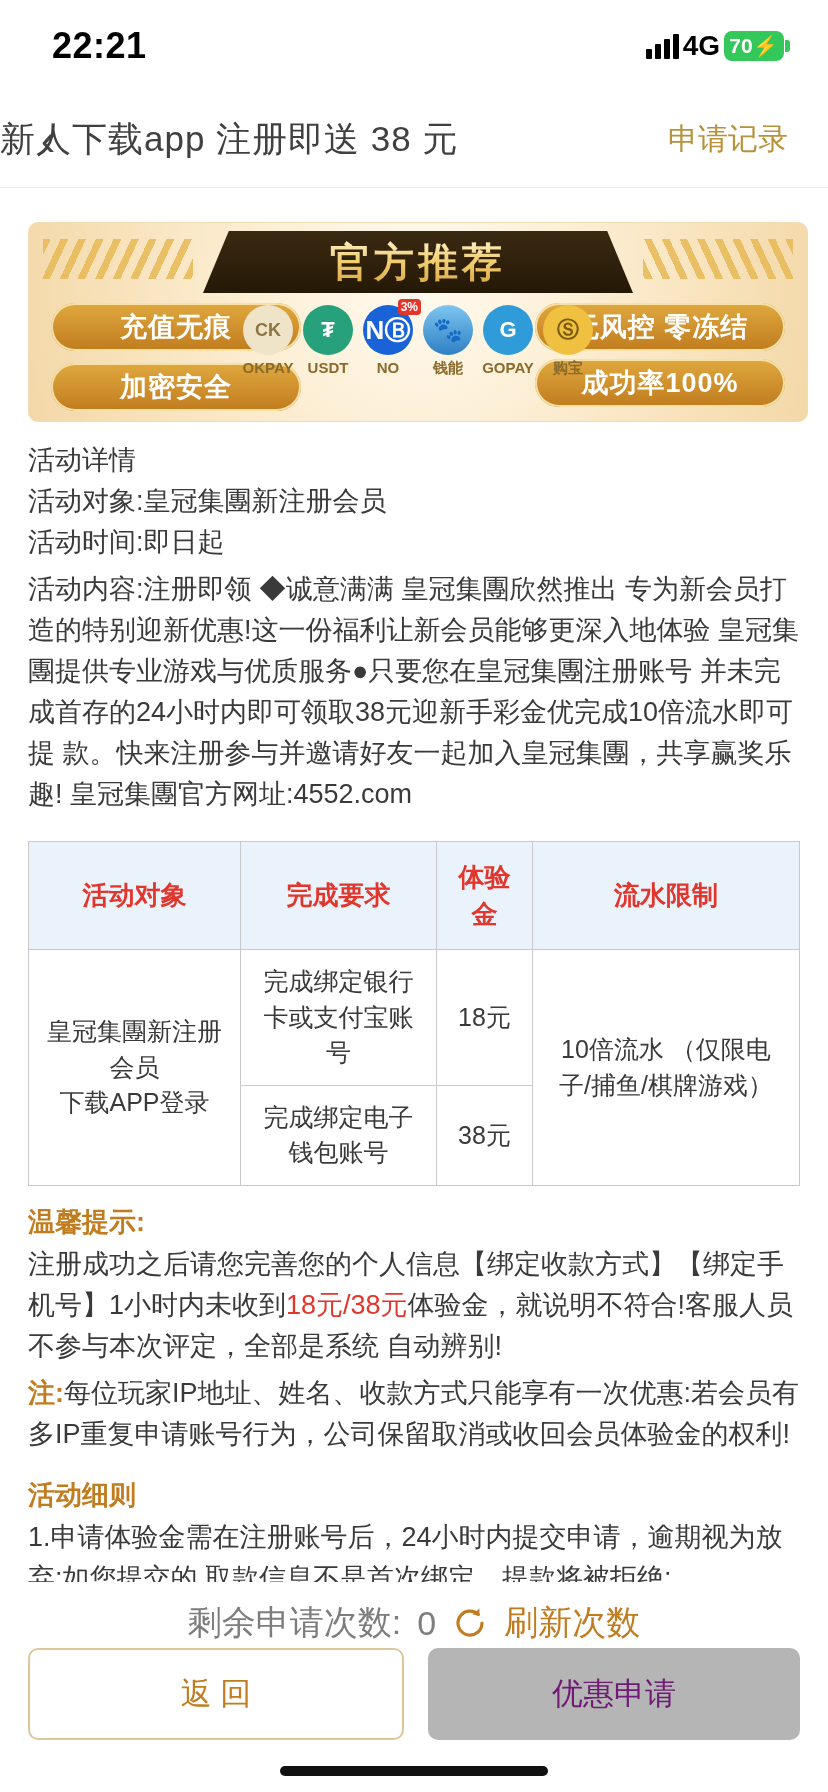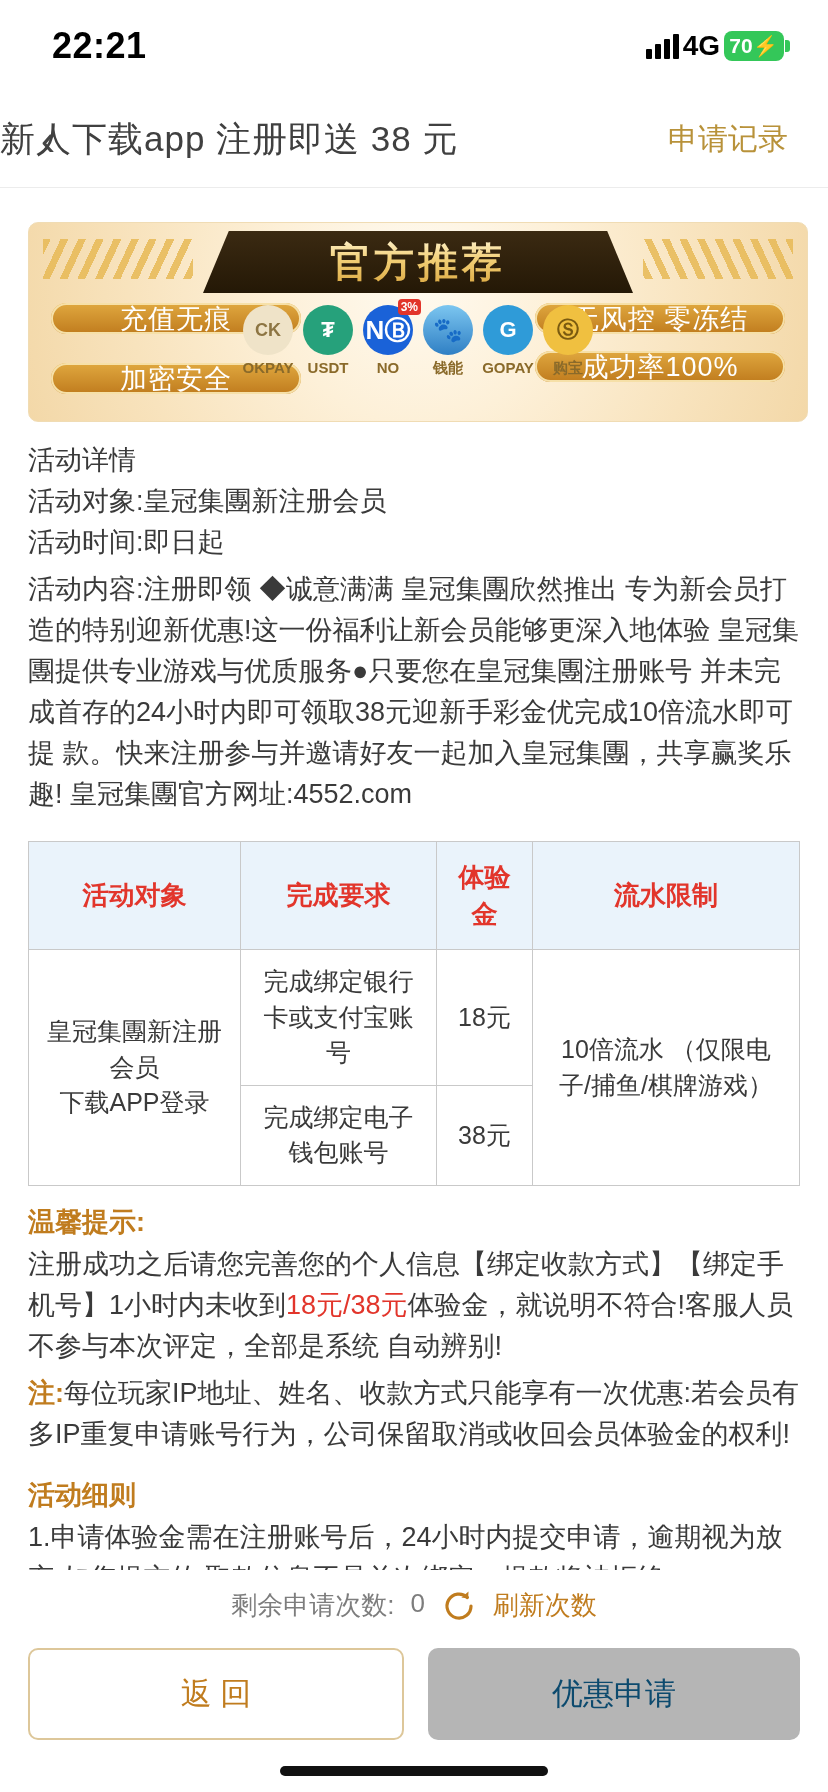--- a/index.html
+++ b/index.html
@@ -157,36 +157,36 @@
     width: 150px;
     background: repeating-linear-gradient(115deg, #e7b955 0 7px, transparent 7px 16px);
     opacity: .85;
   }
   .ribbon-stripes.left { left: 14px; }
   .ribbon-stripes.right { right: 14px; transform: scaleX(-1); }
 
   .pill {
     position: absolute;
     width: 250px;
-    height: 31px;
+    height: 48px;
     border-radius: 26px;
     background: linear-gradient(180deg,#e0a83f 0%, #c07c1e 100%);
     box-shadow: inset 0 0 0 2px #f6e0a8;
     display: flex;
     align-items: center;
     justify-content: center;
     color: #fff;
     font-size: 27px;
-    font-weight: normal;
+    font-weight: bold;
     letter-spacing: 1px;
   }
   .pill.l1 { left: 22px; top: 80px; }
   .pill.l2 { left: 22px; top: 140px; }
   .pill.r1 { right: 22px; top: 80px; }
-  .pill.r2 { right: 22px; top: 128px; }
+  .pill.r2 { right: 22px; top: 136px; }
 
   .logos {
     position: absolute;
     left: 50%;
     transform: translateX(-50%);
     top: 82px;
     width: 360px;
     display: flex;
     align-items: flex-start;
     justify-content: space-between;
@@ -290,25 +290,26 @@
   
   .bottom {
     position: absolute;
     left: 0; right: 0;
     bottom: 0;
     background: #fff;
     padding-top: 8px;
   }
   .refresh-row {
     display: flex;
+    align-items: center;
     justify-content: center;
     gap: 16px;
-    font-size: 26px;
+    font-size: 34px;
     color: #7d7d7d;
-    padding: 10px 0 24px 0;
+    padding: 10px 0 2px 0;
   }
   .refresh-icon {
     width: 36px; height: 36px;
     display: inline-block;
   }
   .refresh-label { color: #c07c1e; }
   .btn-row {
     display: flex;
     gap: 24px;
     padding: 0 28px 26px 28px;
@@ -322,21 +323,21 @@
     justify-content: center;
     font-size: 31px;
   }
   .btn.secondary {
     border: 2px solid #ddc79a;
     color: #c07c1e;
     background: #fff;
   }
   .btn.primary {
     background: #b5b5b5;
-    color: #0c4a6e;
+    color: #701a75;
   }
   .home-indicator {
     width: 268px;
     height: 10px;
     border-radius: 6px;
     background: #111;
     margin: 0 auto 16px auto;
   }
 </style>
 </head>

